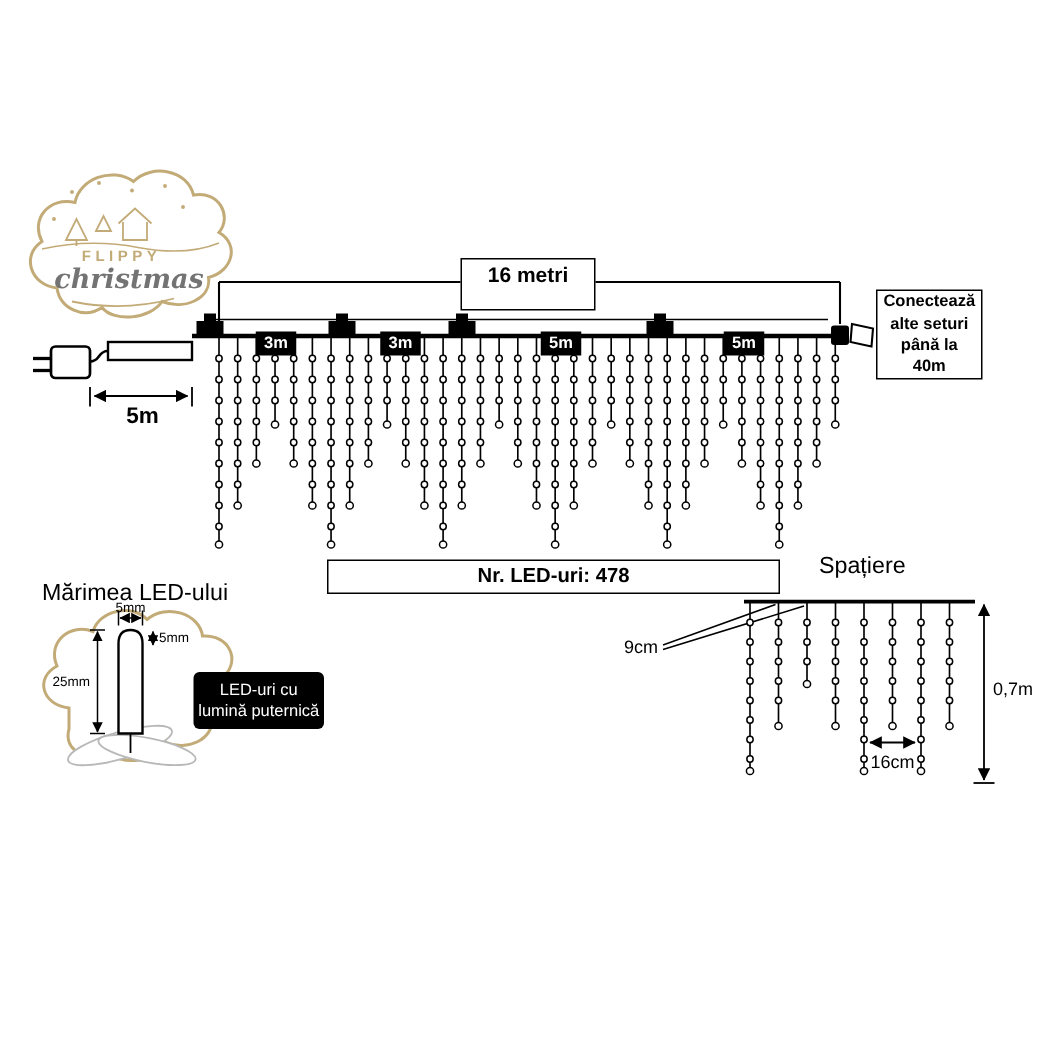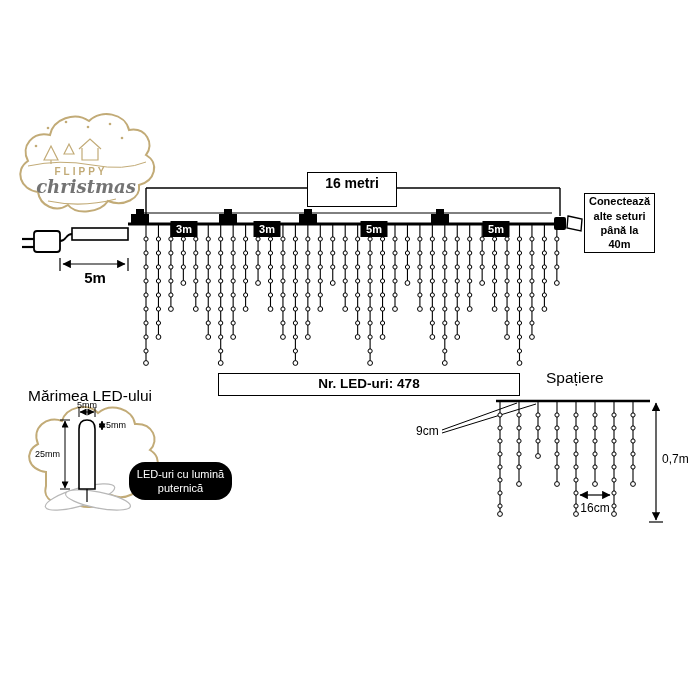--- a/index.html
+++ b/index.html
@@ -24,22 +24,22 @@
     position:absolute; left:584px; top:193px; width:71px; height:60px;
     border:1.5px solid #000; background:#fff;
     display:flex; align-items:center; justify-content:center; text-align:center;
     font-size:11px; font-weight:600; line-height:1.3; padding:11px;
   }
   .lead-len { font-size:15px; font-weight:700; }
   .sec-title { font-size:15.5px; font-weight:500; }
   .dim-sm { font-size:9px; }
   .dim-md { font-size:12px; font-weight:500; }
   .note-box {
-    position:absolute; left:129px; top:462px; width:103px; height:38px;
-    background:#000; color:#fff; border-radius:16px;
+    position:absolute; left:129px; top:448px; width:87px; height:38px;
+    background:#000; color:#fff; border-radius:4px;
     display:flex; align-items:center; justify-content:center; text-align:center;
     font-size:11px; line-height:1.3; padding:2px;
   }
   .footnote { font-size:14.5px; font-weight:700; }
   .brand1 { font-size:10px; font-weight:700; letter-spacing:3px; color:#c2ab77; }
   .brand2 { font-family:"DejaVu Serif", serif; font-style:italic; font-size:18px; color:#737373;font-weight:bold; }
 </style>
 </head>
 <body>
 

